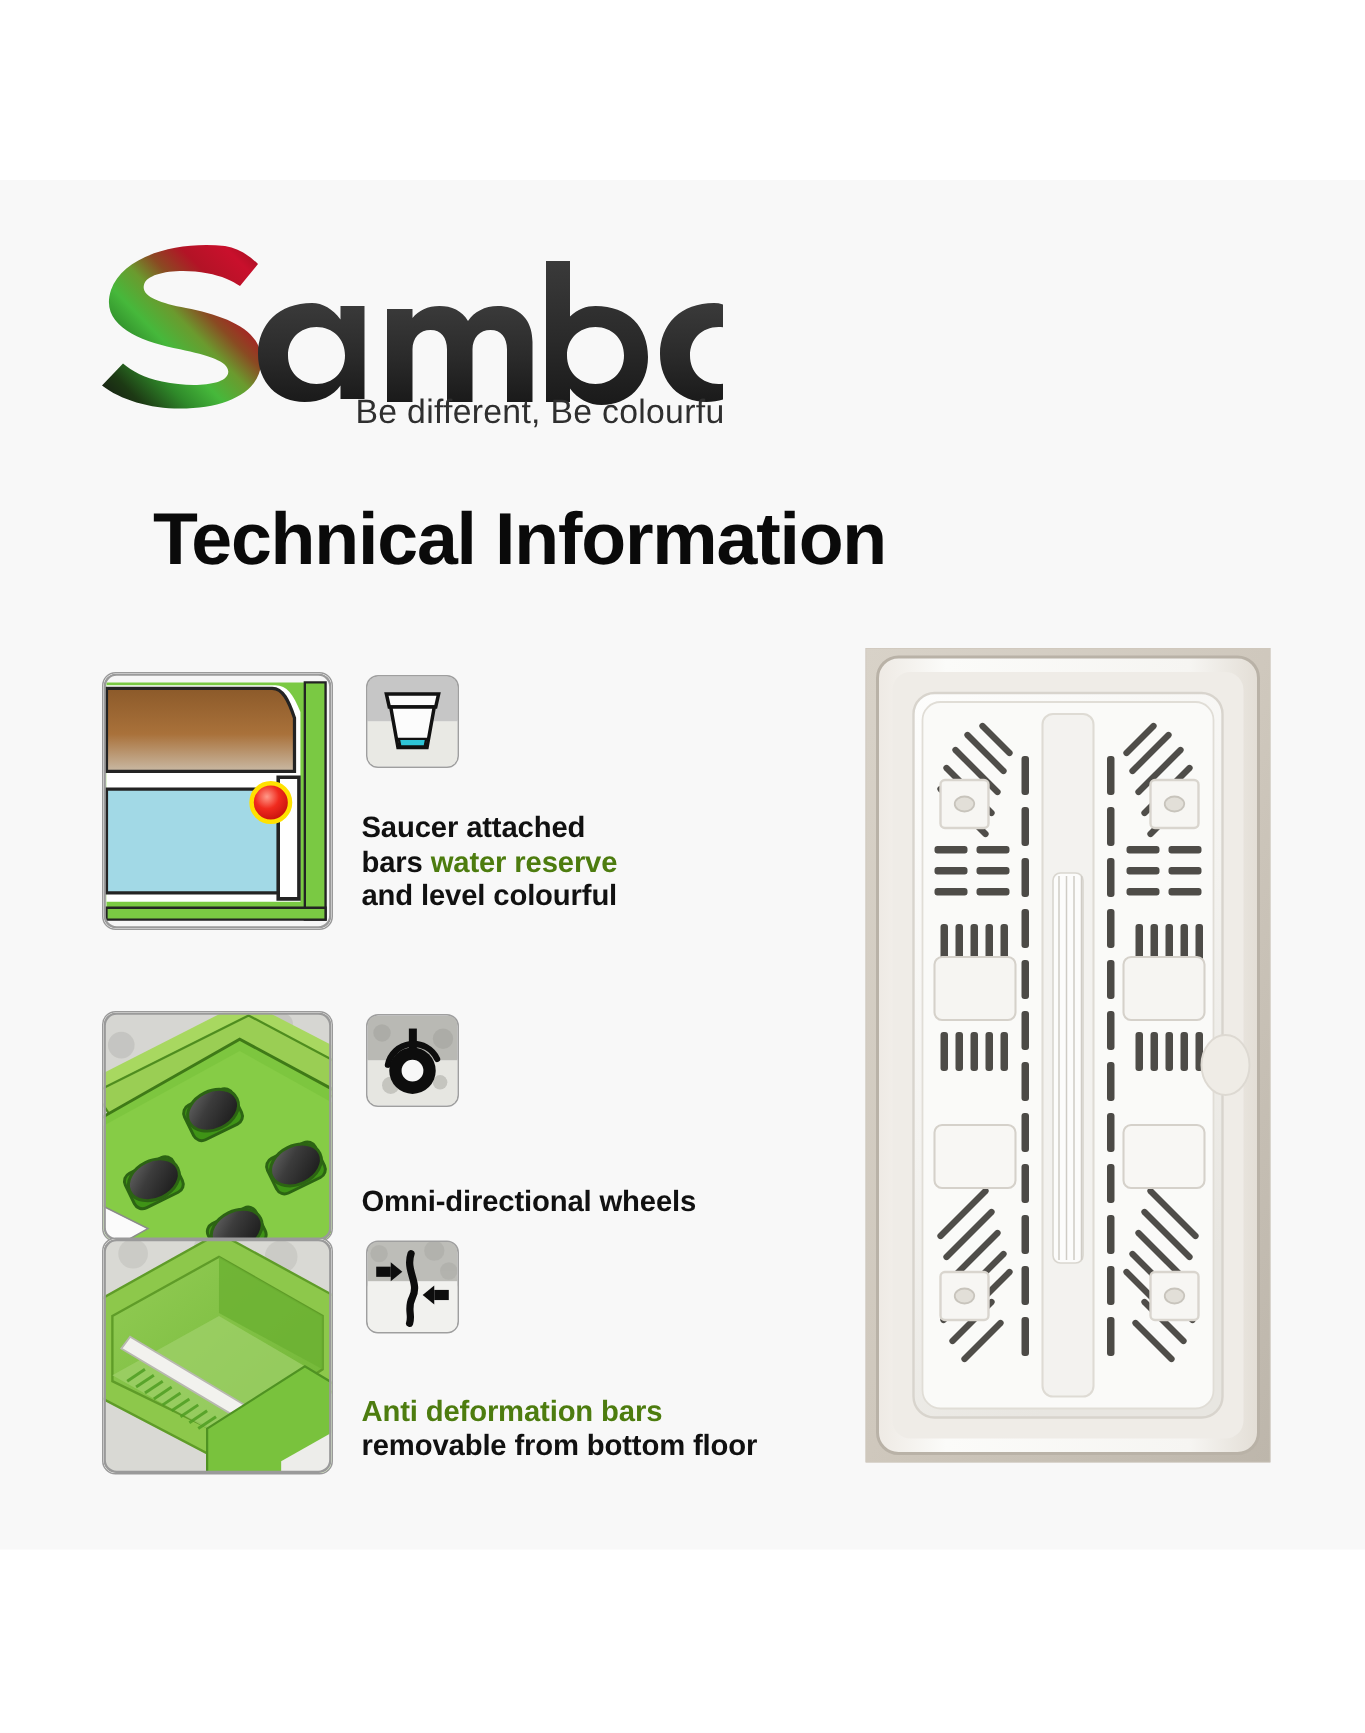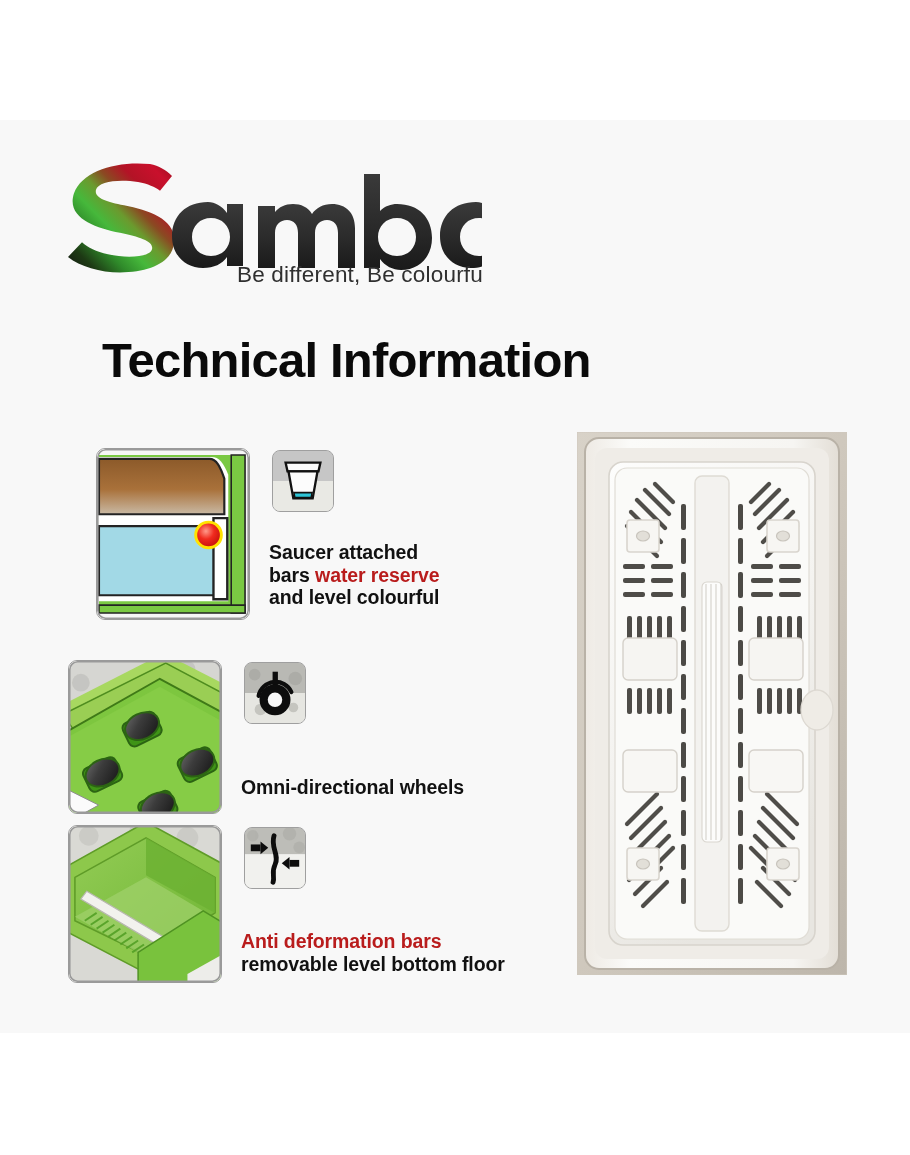--- a/index.html
+++ b/index.html
@@ -56,22 +56,22 @@
     white-space: nowrap;
     margin-left: 36px;
   }
 
   
   .feature-row {
     position: absolute;
     left: 68px;
     width: 480px;
   }
-  #feature-row-0 { top: 448px; height: 175px; margin-left: 28px; }
-  #feature-row-1 { top: 660px; height: 155px; text-align: center; }
+  #feature-row-0 { top: 448px; height: 175px; }
+  #feature-row-1 { top: 674px; height: 155px; text-align: center; }
   #feature-row-2 { top: 825px; height: 160px; }
 
   .thumb {
     position: absolute;
     left: 0;
     top: 0;
     width: 154px;
     height: 172px;
     border: 1px solid #9a9a9a;
     border-radius: 9px;
@@ -103,21 +103,21 @@
     font-size: 19.5px;
     font-weight: bold;
     color: #111111;
     line-height: 1.16;
     letter-spacing: -0.1px;
   }
   #feature-row-0 .feat-caption { top: 93px; }
   #feature-row-1 .feat-caption { top: 116px; }
   #feature-row-2 .feat-caption { top: 105px; }
 
-  .hl-red { color: #b91c1c; }
+  .hl-red { color: #4d7c0f; }
   .cap-line { display: block; white-space: nowrap; }
 
   
   #product-photo {
     position: absolute;
     left: 577px;
     top: 432px;
     width: 270px;
     height: 543px;
     overflow: hidden;
@@ -404,21 +404,21 @@
 
         <g fill="#0d0d0d">
           <rect x="46" y="33" width="10" height="7"></rect>
           <path d="M46 30 L38 36.5 L46 43 Z"></path>
         </g>
       </svg>
     </div>
 
     <div class="feat-caption">
       <span class="cap-line hl-red">Anti deformation bars</span>
-      <span class="cap-line">removable level bottom floor</span>
+      <span class="cap-line">removable from bottom floor</span>
     </div>
   </div>
 
   <div id="product-photo">
     <svg viewBox="0 0 270 543" width="270" height="543" xmlns="http://www.w3.org/2000/svg">
       <defs>
         <linearGradient id="bgw" x1="0" y1="0" x2="1" y2="1">
           <stop offset="0%" stop-color="#d8d2c8"></stop>
           <stop offset="50%" stop-color="#cfc8bd"></stop>
           <stop offset="100%" stop-color="#bdb6ab"></stop>

